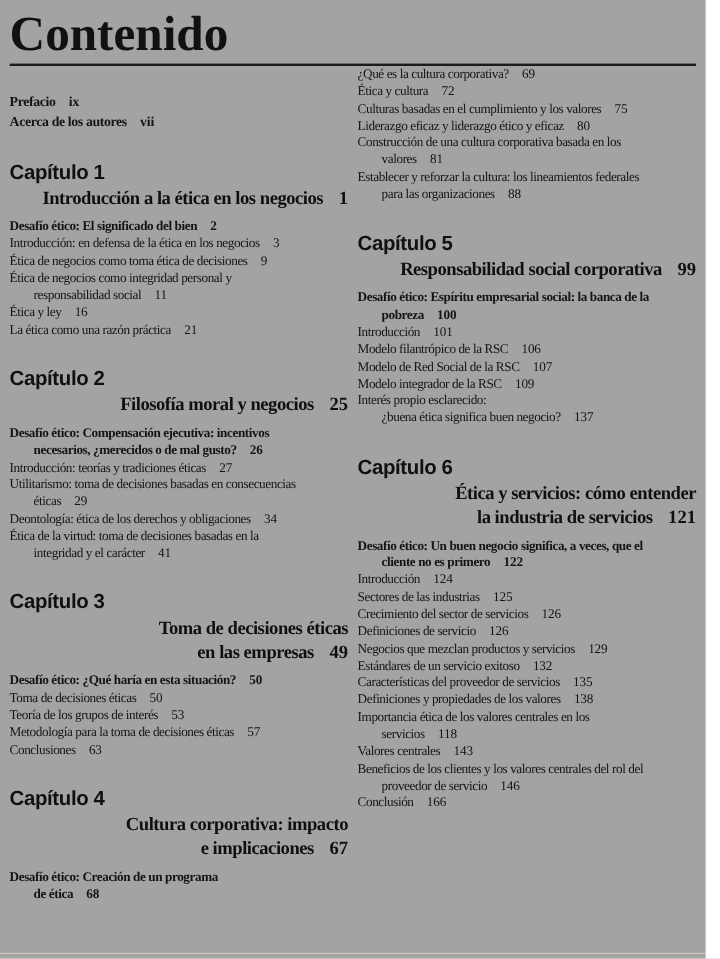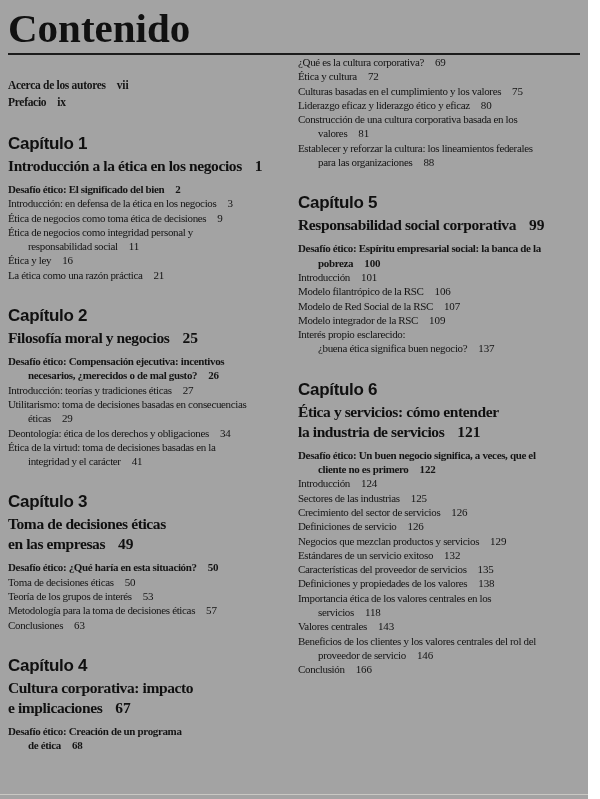--- a/index.html
+++ b/index.html
@@ -21,44 +21,44 @@
   .block.front-matter{margin-top:22px;}
   .block.chapter-continuation{margin-top:0;}
   .ch-label{
     font-family:Liberation Sans, sans-serif;font-weight:bold;
     font-size:17px;line-height:20px;letter-spacing:-0.3px;margin-bottom:2px;color:#101010;
   }
   .ch-title{
     font-weight:bold;font-size:15.5px;line-height:20px;letter-spacing:-0.4px;
     margin-bottom:6px;color:#101010;
   }
-  .ch-title .tln{white-space:nowrap;}
+  .ch-title .tln{white-space:nowrap;text-align:right;}
   .ch-title .pg{padding-left:13px;letter-spacing:0;}
   .entry{font-size:11px;line-height:14.3px;letter-spacing:-0.35px;}
   .entry .ln{white-space:nowrap;}
   .entry .ln.cont{padding-left:20px;}
   .entry.bold{font-weight:bold;}
   .pg{padding-left:11px;letter-spacing:-0.1px;}
   .front-matter .entry{font-size:11.5px;line-height:16.5px;letter-spacing:-0.3px;}
   .scan-edge{position:absolute;left:0;right:0;bottom:4px;height:1px;background:#c9c8c3;}
 </style>
 </head>
 <body>
 
 <div class="page">
   <h1 class="page-title">Contenido</h1>
   <div class="title-rule"></div>
   <div class="cols">
     <div class="col col-left">
         <div class="block front-matter">
           <div class="entry bold">
+            <div class="ln">Prefacio<span class="pg">ix</span></div>
+          </div>
+          <div class="entry bold">
             <div class="ln">Acerca de los autores<span class="pg">vii</span></div>
-          </div>
-          <div class="entry bold">
-            <div class="ln">Prefacio<span class="pg">ix</span></div>
           </div>
         </div>
         <div class="block chapter">
           <div class="ch-label">Capítulo 1</div>
           <div class="ch-title">
             <div class="tln">Introducción a la ética en los negocios<span class="pg">1</span></div>
           </div>
           <div class="entry bold">
             <div class="ln">Desafío ético: El significado del bien<span class="pg">2</span></div>
           </div>

